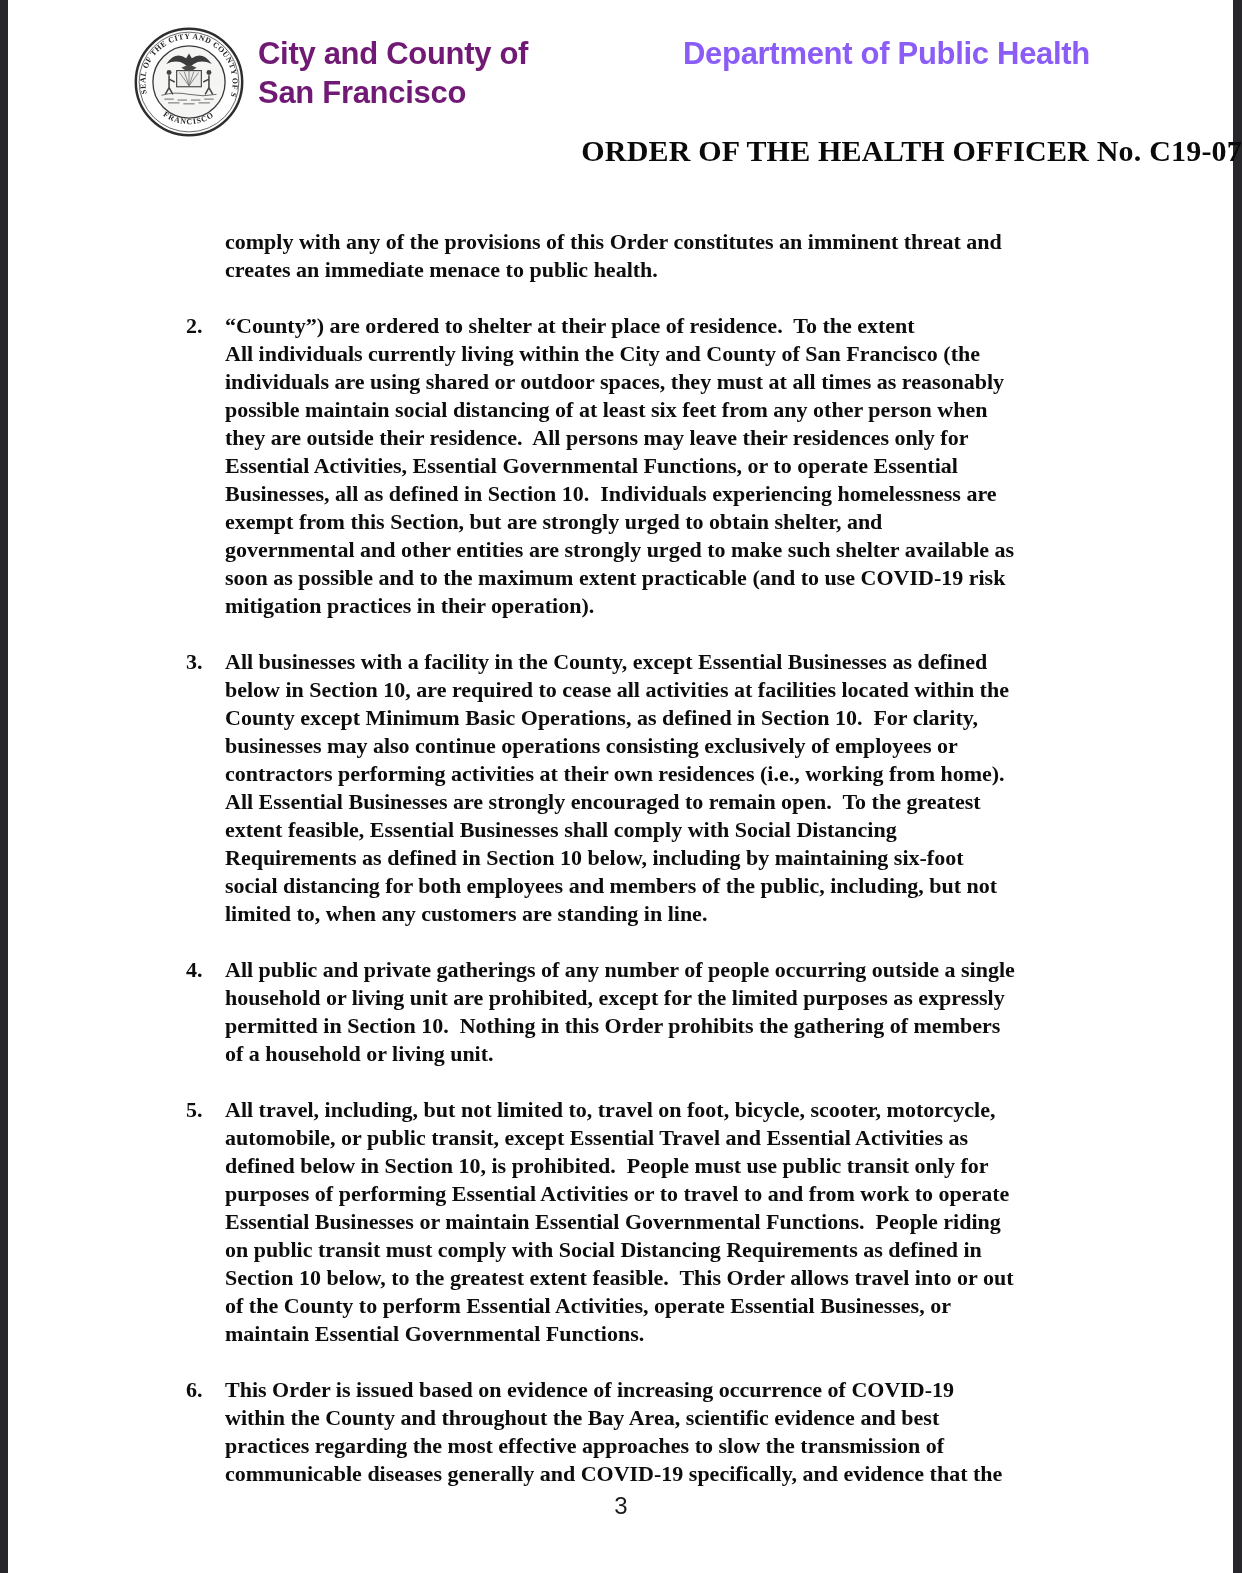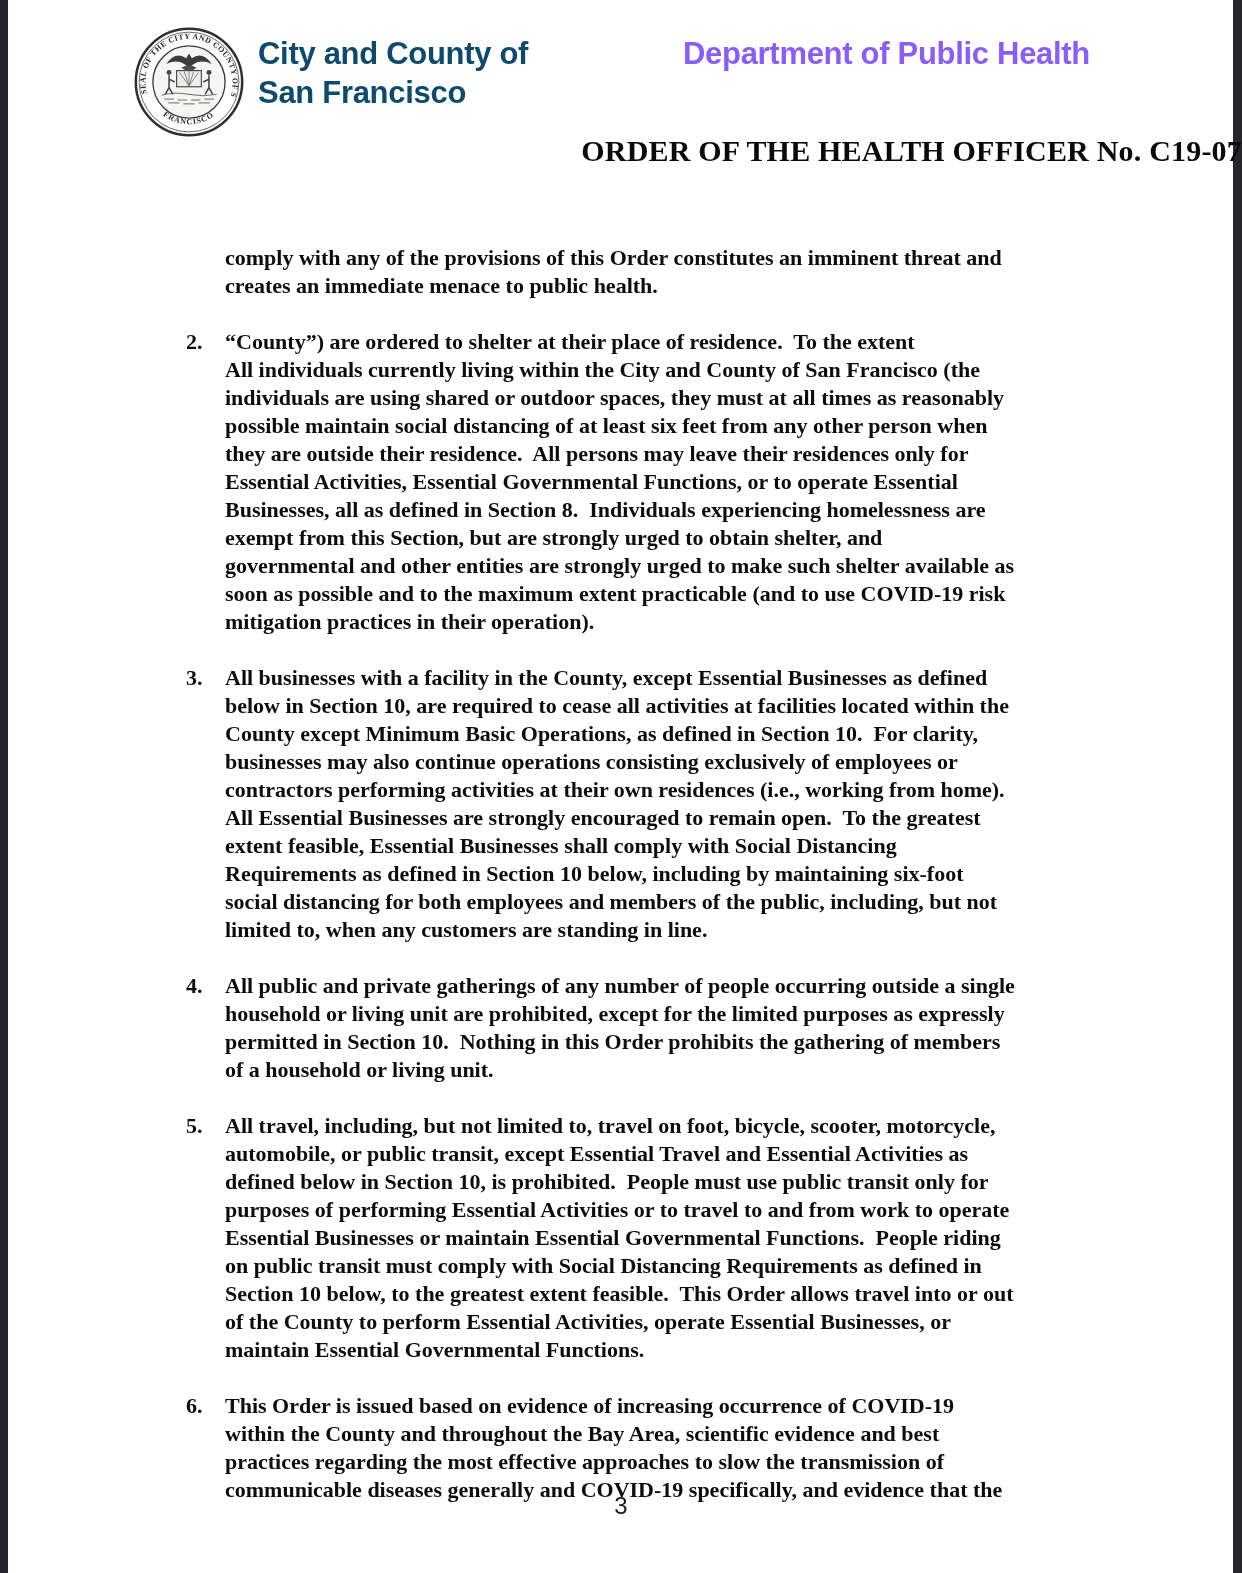--- a/index.html
+++ b/index.html
@@ -21,21 +21,21 @@
 
   .seal {
     position: absolute; left: 132px; top: 25px;
     width: 114px; height: 114px;
   }
 
   .header-left {
     position: absolute; left: 258px; top: 34px;
     font-family: "Liberation Sans", sans-serif;
     font-weight: 700; font-size: 31px; line-height: 39px;
-    color: #0c4a6e; letter-spacing: -0.3px;
+    color: #701a75; letter-spacing: -0.3px;
     white-space: nowrap;
   }
   .header-right {
     position: absolute; right: 152px; top: 34px;
     text-align: right;
     font-family: "Liberation Sans", sans-serif;
     font-weight: 700; font-size: 31px; line-height: 39px;
     color: #8b5cf6; letter-spacing: -0.3px;
     white-space: nowrap;
   }
@@ -43,21 +43,21 @@
   .doc-title {
     position: absolute; left: 0; right: 0; top: 134px;
     text-align: right;
     font-family: "Liberation Serif", serif;
     font-weight: 700; font-size: 30px;
     color: #0a0a0a; letter-spacing: 0.2px;
     white-space: nowrap;
   }
 
   .doc-body {
-    position: absolute; left: 186px; top: 228px; width: 900px; margin-top: 16px;
+    position: absolute; left: 186px; top: 228px; width: 900px;
   }
   .para {
     display: flex;
     margin: 0 0 28px 0;
     font-weight: 700; font-size: 22px; line-height: 28px;
   }
   .para-num { flex: none; width: 39px; }
   .para-text .line { white-space: pre; }
 
   .page-number {
@@ -134,21 +134,21 @@
       </div>
       <div class="para">
         <div class="para-num">2.</div>
         <div class="para-text">
           <div class="line">“County”) are ordered to shelter at their place of residence.  To the extent</div>
           <div class="line">All individuals currently living within the City and County of San Francisco (the</div>
           <div class="line">individuals are using shared or outdoor spaces, they must at all times as reasonably</div>
           <div class="line">possible maintain social distancing of at least six feet from any other person when</div>
           <div class="line">they are outside their residence.  All persons may leave their residences only for</div>
           <div class="line">Essential Activities, Essential Governmental Functions, or to operate Essential</div>
-          <div class="line">Businesses, all as defined in Section 8.  Individuals experiencing homelessness are</div>
+          <div class="line">Businesses, all as defined in Section 10.  Individuals experiencing homelessness are</div>
           <div class="line">exempt from this Section, but are strongly urged to obtain shelter, and</div>
           <div class="line">governmental and other entities are strongly urged to make such shelter available as</div>
           <div class="line">soon as possible and to the maximum extent practicable (and to use COVID-19 risk</div>
           <div class="line">mitigation practices in their operation).</div>
         </div>
       </div>
       <div class="para">
         <div class="para-num">3.</div>
         <div class="para-text">
           <div class="line">All businesses with a facility in the County, except Essential Businesses as defined</div>

